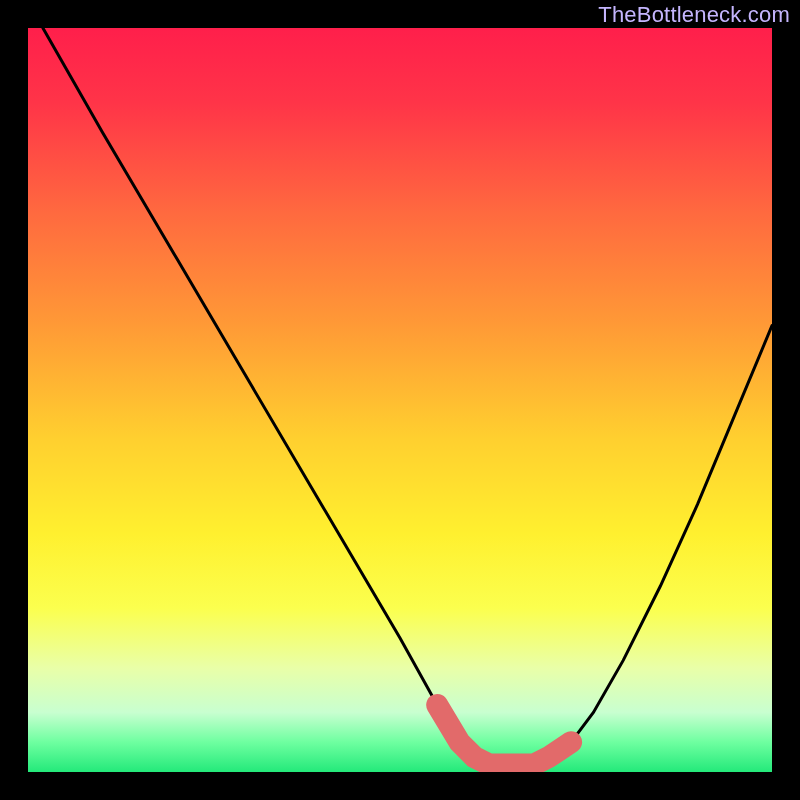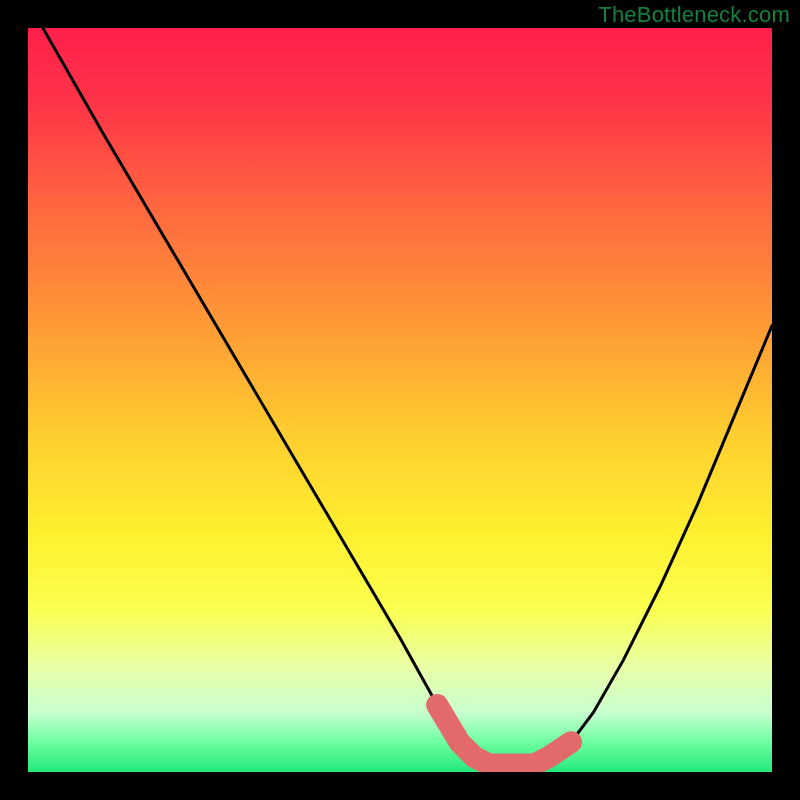--- a/index.html
+++ b/index.html
@@ -14,21 +14,21 @@
   .frame {
     position: relative;
     width: 800px;
     height: 800px;
     background: #000;
   }
   .watermark {
     position: absolute;
     top: 2px;
     right: 10px;
-    color: #15803d;
+    color: #c4b5fd;
     font-size: 22px;
     font-weight: 500;
     letter-spacing: 0.2px;
     z-index: 5;
   }
   .plot-area {
     position: absolute;
     left: 28px;
     top: 28px;
     width: 744px;

